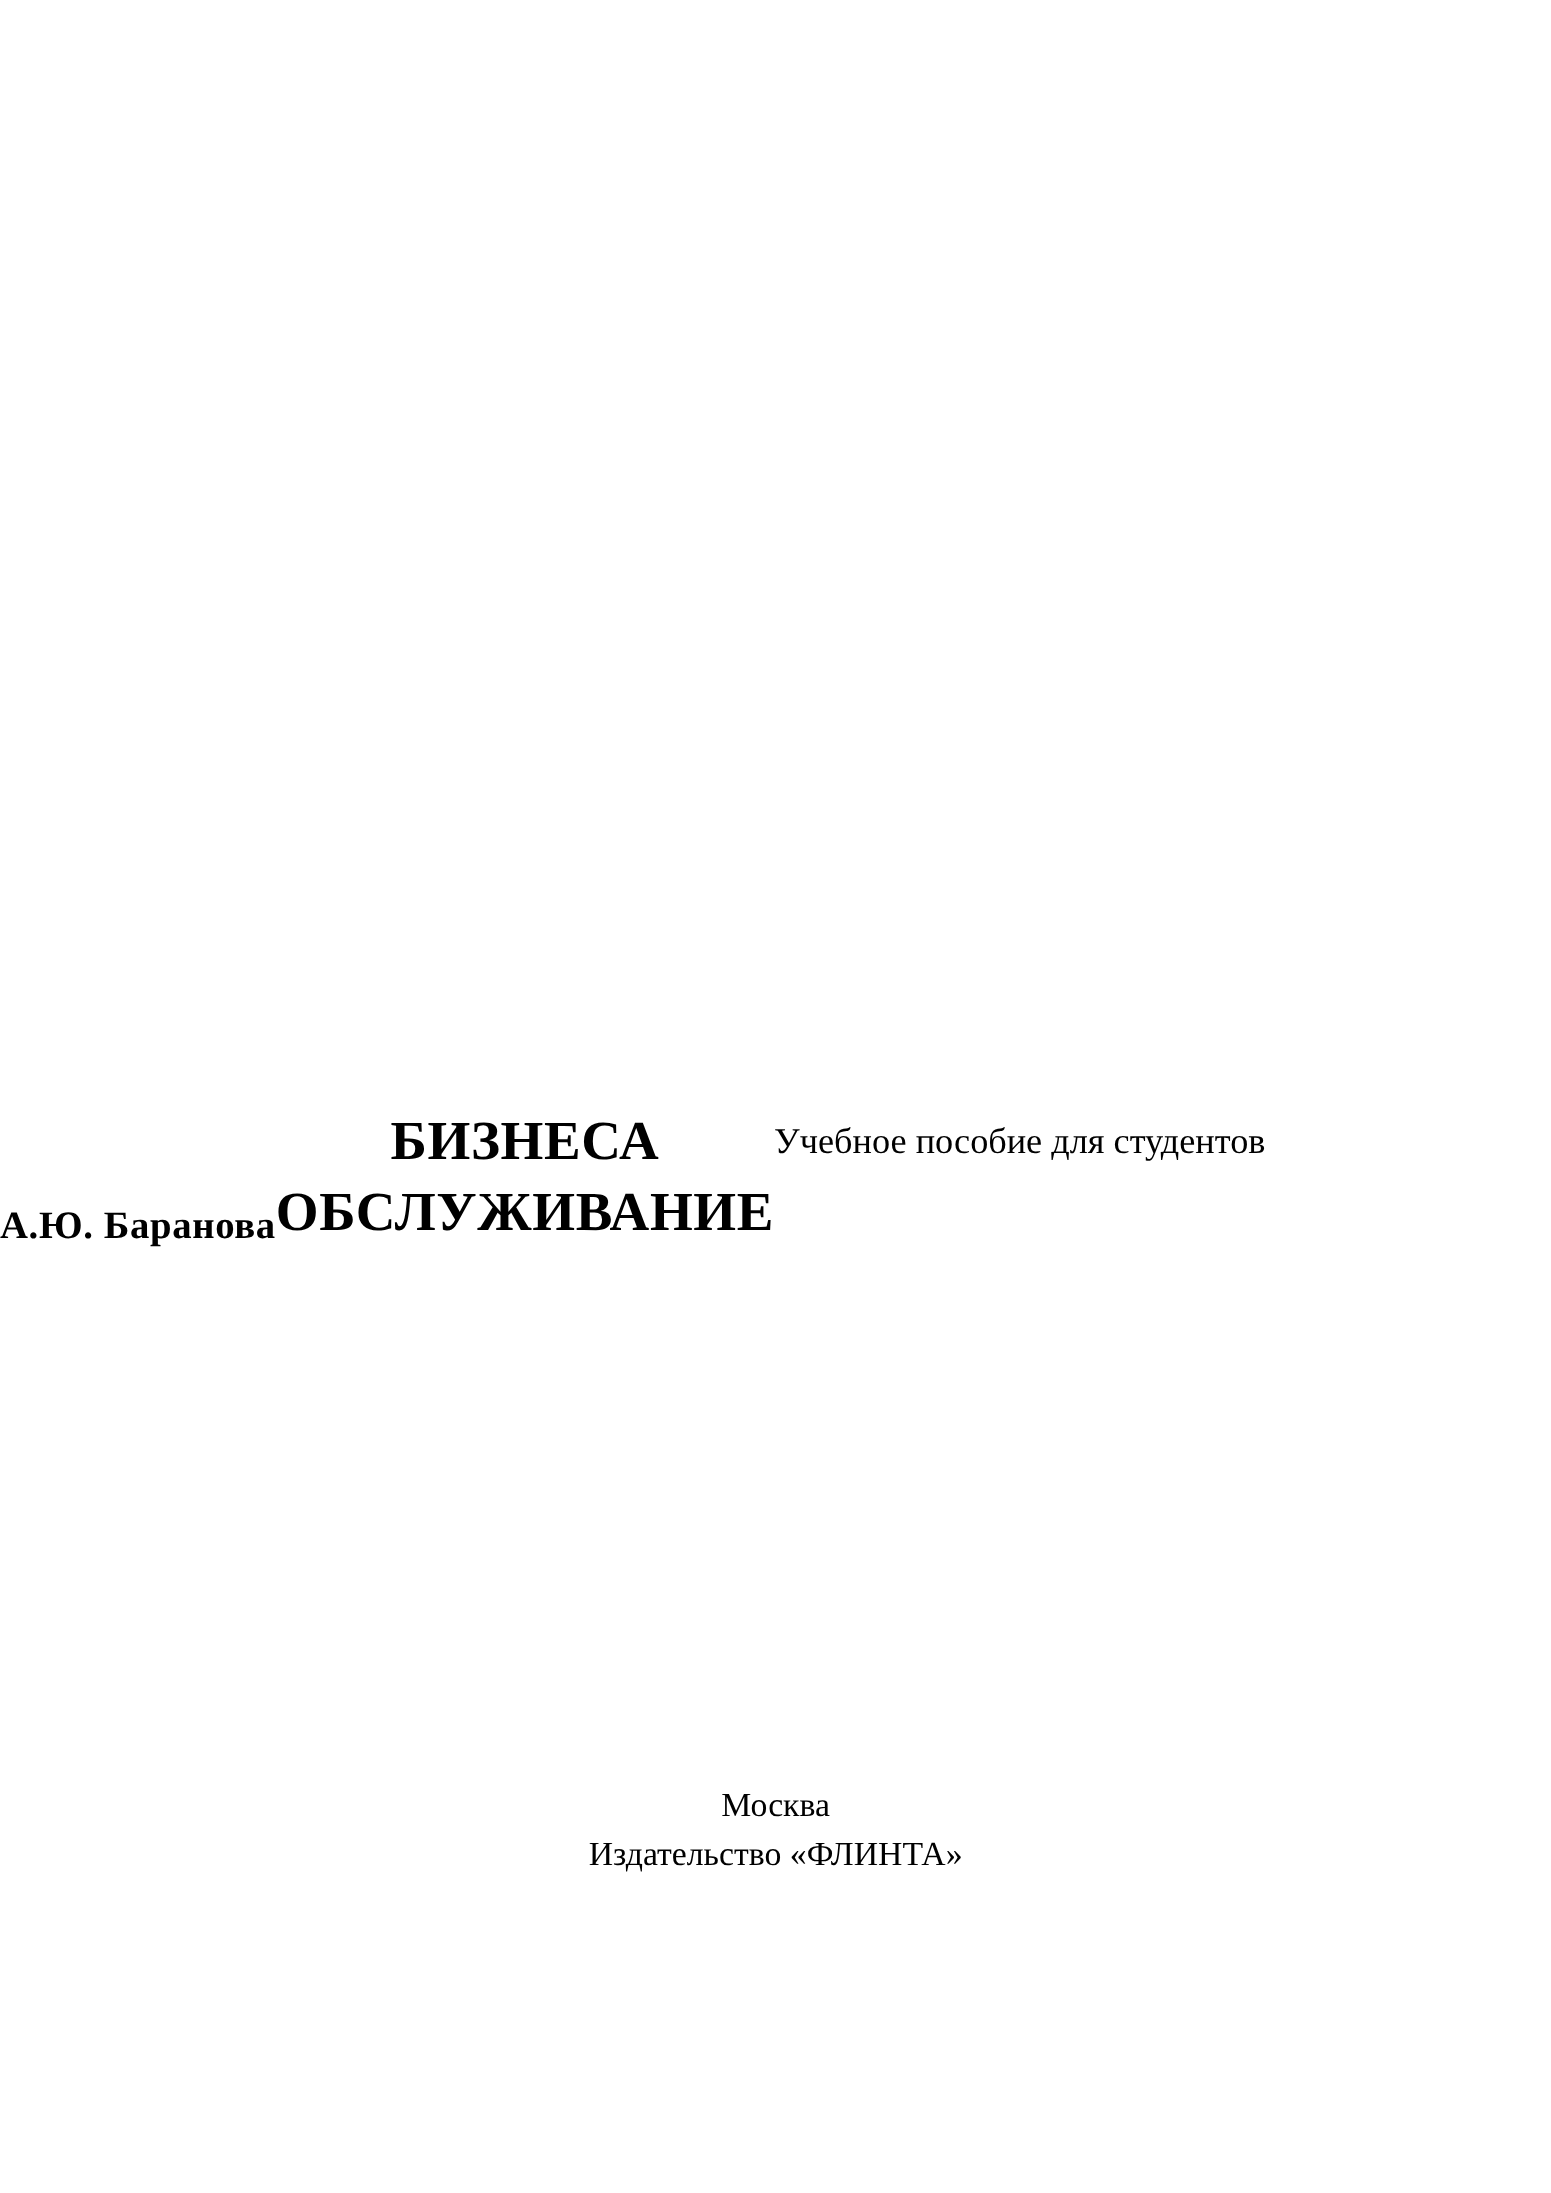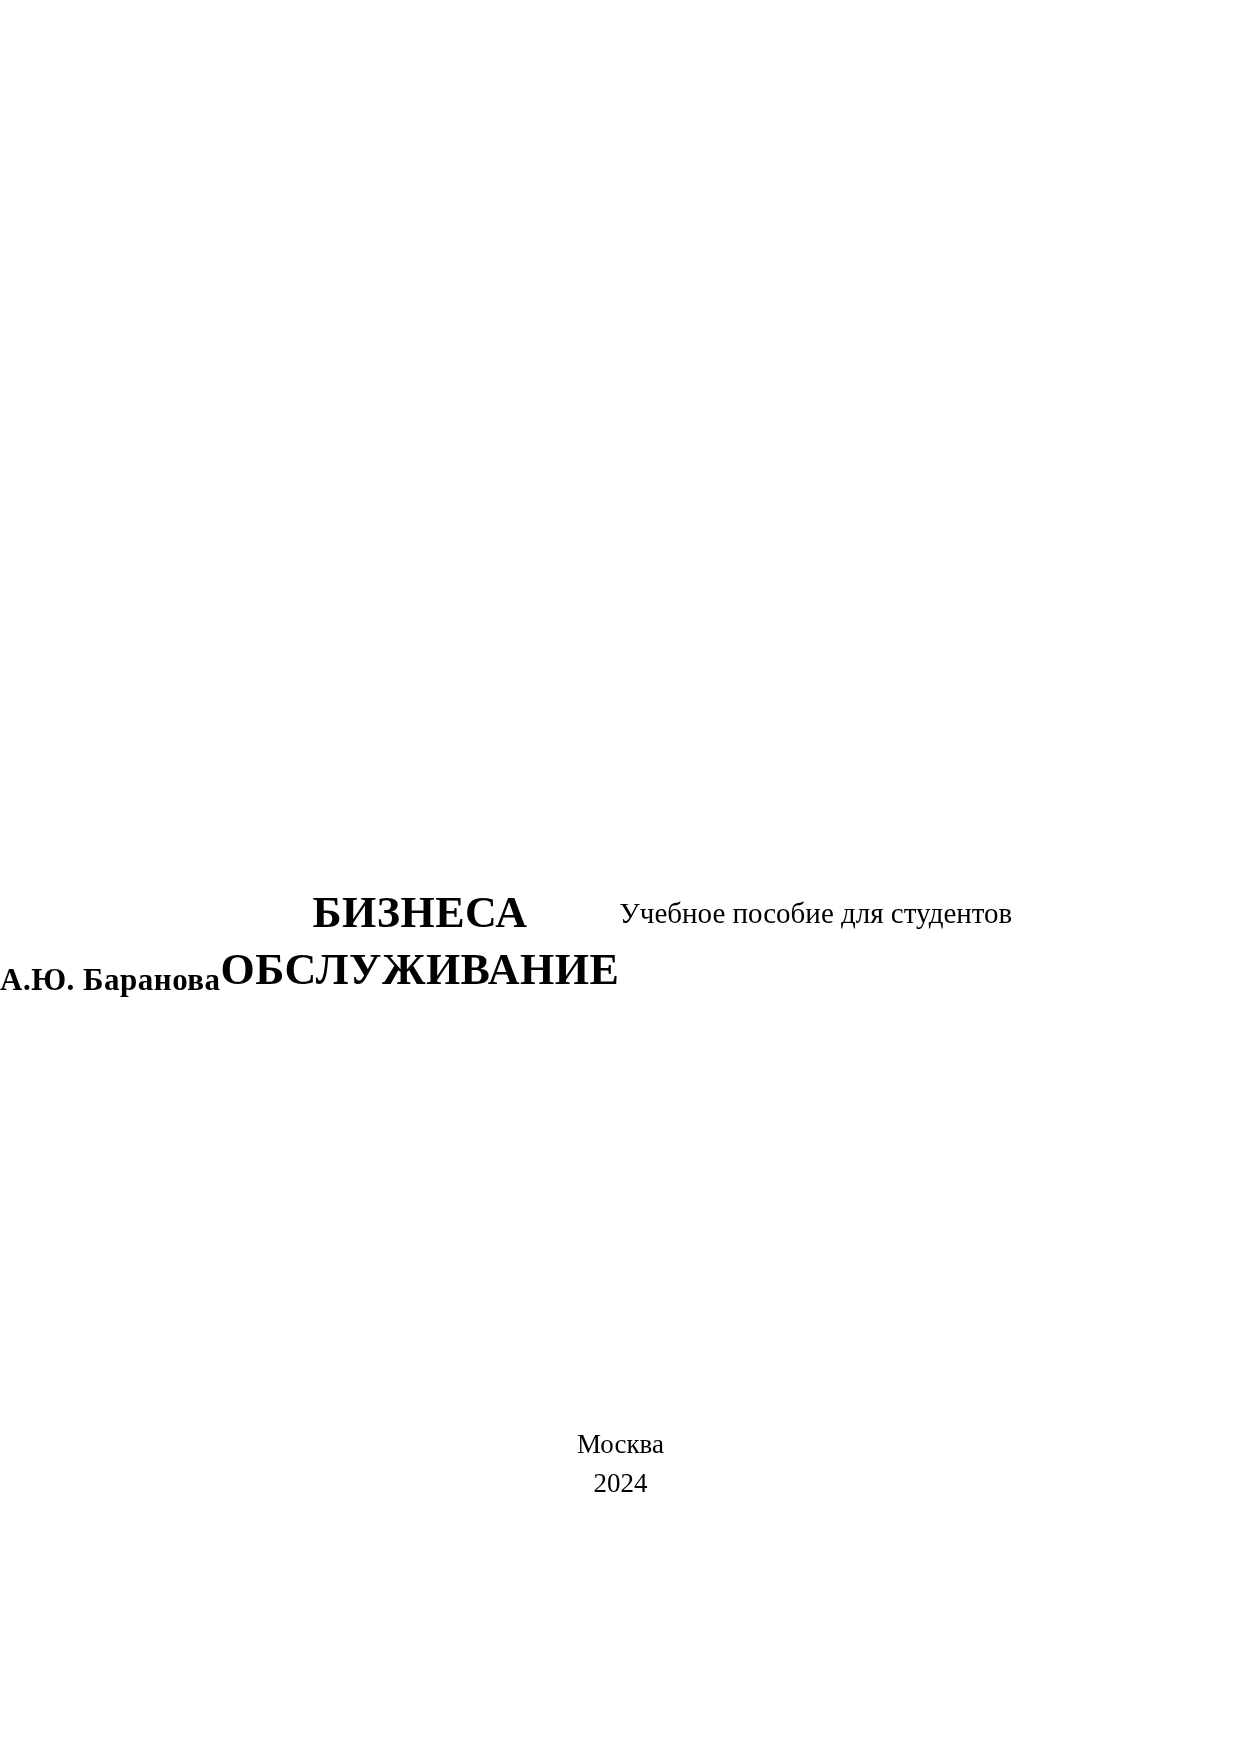--- a/index.html
+++ b/index.html
@@ -90,15 +90,15 @@
 
     <div class="subtitle">
       <span class="line">Учебное пособие для студентов</span>
     </div>
 
 
   </div>
 
   <div class="imprint">
     <span class="line">Москва</span>
-    <span class="line">2024</span>
+    <span class="line">Издательство «ФЛИНТА»</span>
   </div>
 </div>
 
 </body></html>

